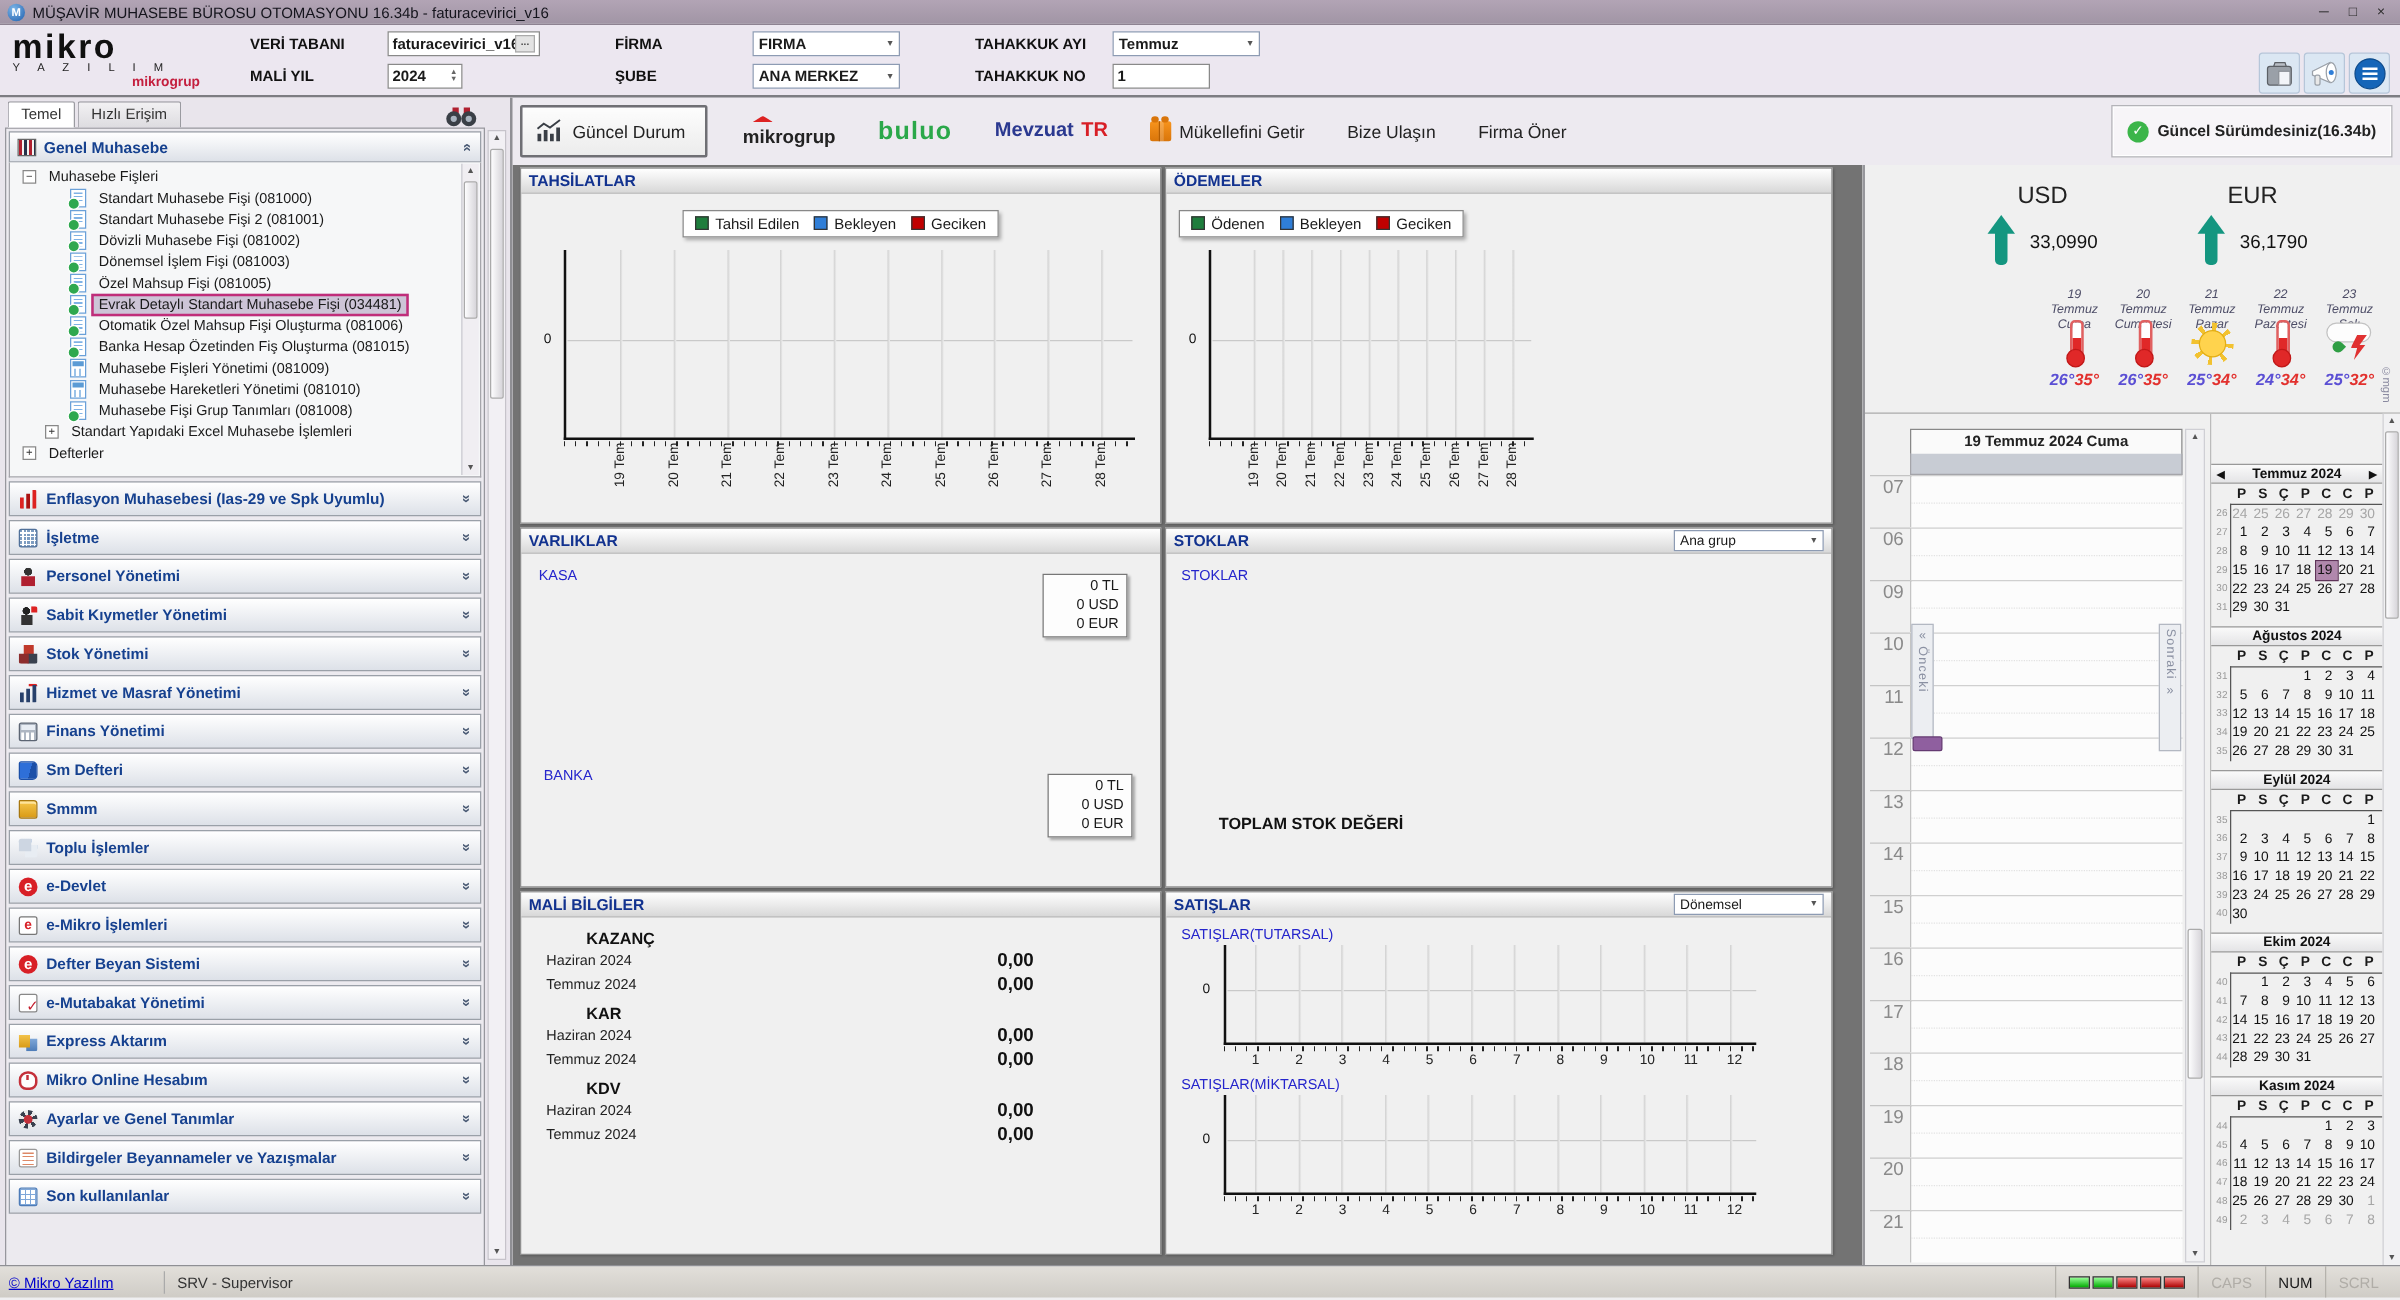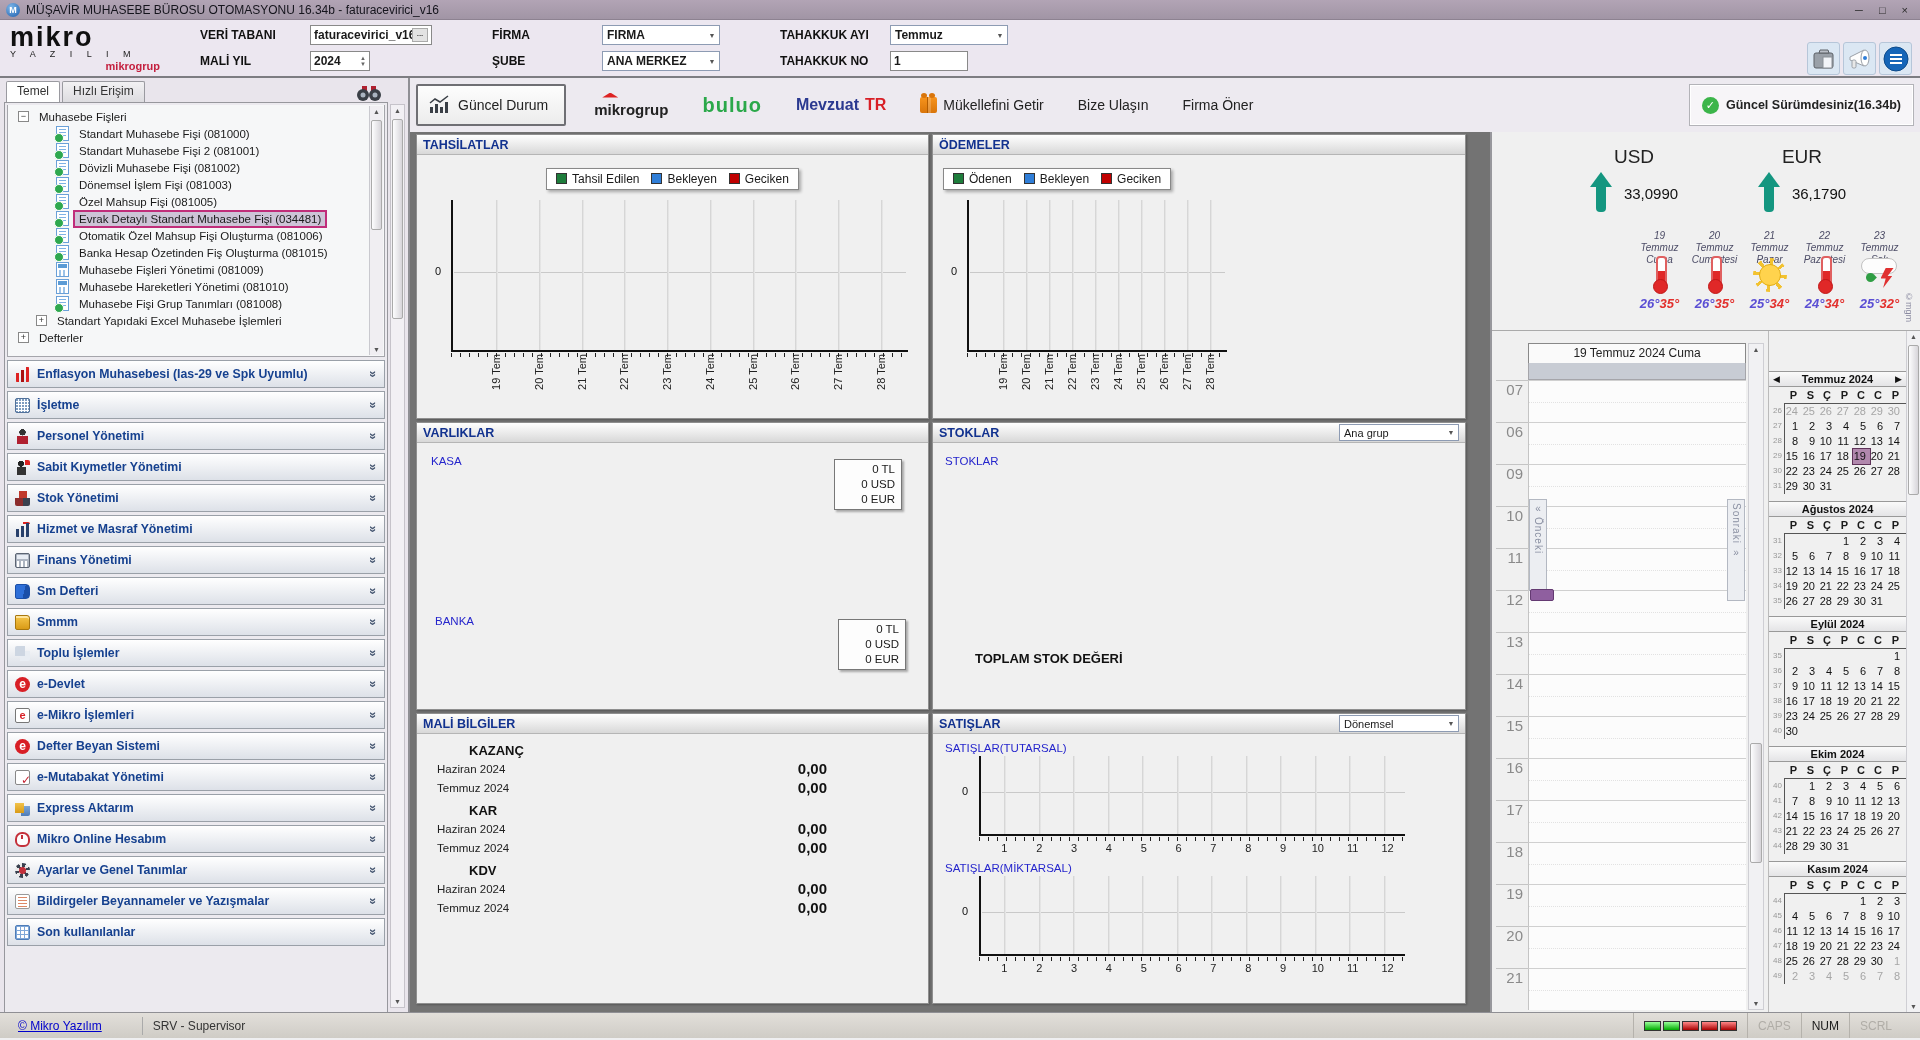--- a/index.html
+++ b/index.html
@@ -185,21 +185,21 @@
   .w-sun::before { content:""; position:absolute; inset:0; border-radius:50%; background:repeating-conic-gradient(#f2c230 0 14deg,transparent 14deg 45deg); }
   .w-sun::after { content:""; position:absolute; inset:6px; border-radius:50%; background:#ffd34d; border:1px solid #e3ae14; }
   .w-storm { width:42px; height:38px; position:relative; }
   .w-storm .cloud { position:absolute; left:2px; top:2px; width:36px; height:16px; background:#fdfdfd; border:1px solid #c2c2c2; border-radius:9px; }
   .w-storm .drop { position:absolute; left:7px; top:17px; width:9px; height:9px; background:#2f9e44; border-radius:50% 0 50% 50%; transform:rotate(45deg); }
   .w-storm .bolt { position:absolute; right:7px; top:12px; width:13px; height:20px; background:#e03131; clip-path:polygon(40% 0,100% 0,55% 40%,90% 40%,20% 100%,40% 52%,0 52%); }
   .w-credit { position:absolute; right:6px; bottom:8px; writing-mode:vertical-rl; font-size:9px; color:#8a8aa0; }
 
   .calarea { flex:1; display:flex; border-top:1px solid #aaa; min-height:0; }
   .dayview { flex:1; position:relative; }
-  .dv-head { position:absolute; left:36px; right:22px; top:12px; height:36px; border:1px solid #888; background:#fafafa; text-align:center; font-weight:normal; font-size:12px; line-height:19px; color:#222; }
+  .dv-head { position:absolute; left:36px; right:22px; top:12px; height:36px; border:1px solid #888; background:#fafafa; text-align:center; font-weight:bold; font-size:12px; line-height:19px; color:#222; }
   .dv-allday { position:absolute; left:36px; right:22px; top:32px; height:17px; background:#c8ccd4; border:1px solid #a5a5aa; border-top:none; }
   .dv-grid { position:absolute; left:4px; right:22px; top:49px; bottom:2px; display:flex; flex-direction:column; }
   .dv-row { flex:1; display:flex; }
   .dv-time { width:32px; font-size:15px; color:#8a8a8a; text-align:right; padding-right:5px; line-height:17px; border-top:1px solid #c4c4c4; }
   .dv-cell { flex:1; background:#fcfcfc; border-left:1px solid #c4c4c4; border-top:1px solid #d0d0d0; position:relative; }
   .dv-cell::after { content:""; position:absolute; left:0; right:0; top:50%; border-top:1px dotted #e2e2e2; }
   .dv-scroll { position:absolute; right:4px; top:12px; bottom:2px; width:16px; background:#f1f1f3; border:1px solid #cfcfd4; font-size:7px; color:#555; text-align:center; }
   .dv-scroll .thumb { position:absolute; left:1px; right:1px; top:60%; height:120px; background:linear-gradient(90deg,#fdfdfe,#d7d5da); border:1px solid #aaa; border-radius:2px; }
   .dv-scroll .up { position:absolute; top:2px; left:0; right:0; }
   .dv-scroll .dn { position:absolute; bottom:2px; left:0; right:0; }
@@ -228,21 +228,21 @@
   .cal-row { display:flex; height:15px; }
   .cal-row span { width:17px; text-align:right; padding-right:4px; font-size:11px; line-height:15px; color:#111; }
   .cal-row span.mut { color:#a6a6a6; }
   .cal-row span.sel { background:#b188ad; outline:1px solid #5f3359; color:#111; }
   .cal-scroll { width:14px; background:#f1f1f3; border-left:1px solid #cfcfd4; position:relative; font-size:7px; color:#555; text-align:center; }
   .cal-scroll .thumb { position:absolute; left:1px; right:1px; top:14px; height:150px; background:linear-gradient(90deg,#fdfdfe,#d7d5da); border:1px solid #aaa; border-radius:2px; }
   .cal-scroll .up { position:absolute; top:2px; left:0; right:0; }
   .cal-scroll .dn { position:absolute; bottom:2px; left:0; right:0; }
 
   
-  .statusbar { height:26px; background:linear-gradient(#e2dfda,#cfccc6); border-top:1px solid #8f8f94; display:flex; align-items:center; padding:0 18px; font-size:12px; }
+  .statusbar { height:26px; background:linear-gradient(#e2dfda,#cfccc6); border-top:1px solid #8f8f94; display:flex; align-items:center; padding:0 7px; font-size:12px; }
   .sb-link { color:#0000cc; text-decoration:underline; margin-right:40px; }
   .sb-sep { width:1px; height:18px; background:#aaa; margin-right:10px; }
   .sb-user { color:#333; }
   .sb-right { margin-left:auto; display:flex; align-items:center; height:100%; }
   .sb-cell { padding:0 10px; height:100%; display:flex; align-items:center; border-left:1px solid #b5b2ac; }
   .sb-cell.dim { color:#b0ada7; }
   .sb-cell.on { color:#1a1a1a; }
   .leds { gap:2px; }
   .led { width:17px; height:10px; border:1px solid #333; }
   .led.green { background:linear-gradient(#9f9,#0a0); }
@@ -355,20 +355,25 @@
       <svg width="30" height="18" viewBox="0 0 30 18">
         <rect x="8" y="2" width="5" height="5" fill="#b02030"></rect>
         <rect x="17" y="2" width="5" height="5" fill="#b02030"></rect>
         <circle cx="9" cy="11" r="6" fill="#3a3f46" stroke="#1d2averaging024"></circle>
         <circle cx="21" cy="11" r="6" fill="#3a3f46"></circle>
         <circle cx="9" cy="11" r="2.5" fill="#aab4c0"></circle>
         <circle cx="21" cy="11" r="2.5" fill="#aab4c0"></circle>
       </svg>
     </div>
     <div class="side-body">
+      <div class="group-h">
+        <span class="gm-icon"></span>
+        <span>Genel Muhasebe</span>
+        <span class="chev">«</span>
+      </div>
       <div class="tree" id="tree">
         <div class="trow lvl0">
             <span class="pm">−</span>
             <span class="lbl">Muhasebe Fişleri</span>
           </div>
           <div class="trow lvl2">
             <span class="ti doc"></span>
             <span class="lbl">Standart Muhasebe Fişi (081000)</span>
           </div>
           <div class="trow lvl2">

